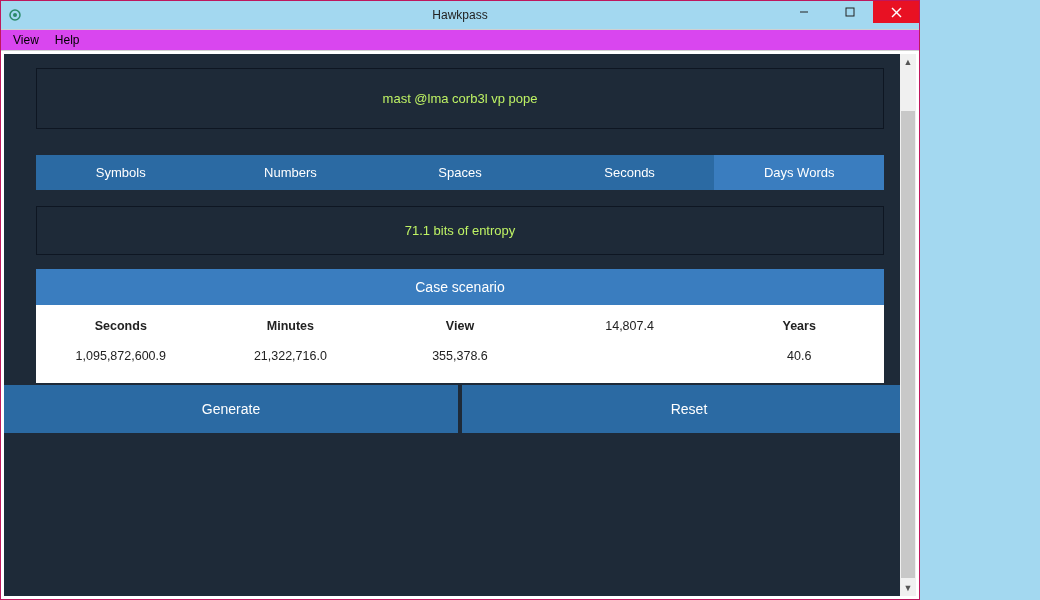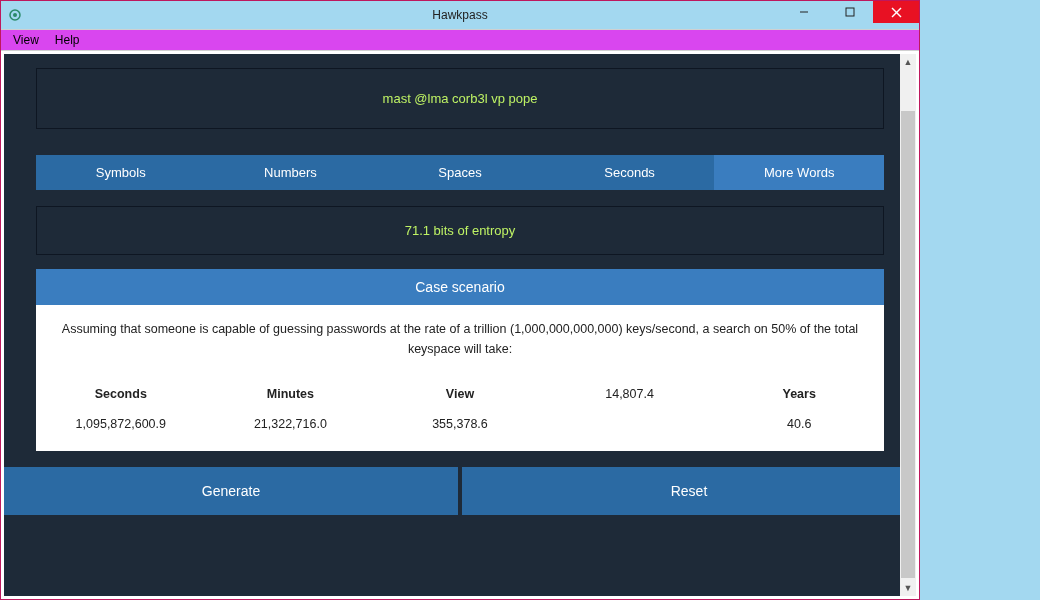--- a/index.html
+++ b/index.html
@@ -202,21 +202,21 @@
 }
 .scenario-col-header {
   padding: 6px 0 10px 0;
   font-weight: bold;
 }
 .scenario-col-value {
   padding: 6px 0;
 }
 .action-row {
   display: flex;
-  margin: 16px -32px 0 -32px;
+  margin: 2px -32px 0 -32px;
 }
 .action-btn {
   flex: 1;
   background: #2b6aa3;
   color: #fff;
   border: none;
   padding: 16px 0;
   font-size: 14px;
   cursor: pointer;
 }
@@ -265,28 +265,27 @@
     <div class="app">
       <div class="watermark">SOFTPEDIA</div>
 
       <div class="panel password-panel">mast @lma corb3l vp pope</div>
 
       <div class="options-row">
         <button class="option-btn">Symbols</button>
         <button class="option-btn">Numbers</button>
         <button class="option-btn">Spaces</button>
         <button class="option-btn">Seconds</button>
-        <button class="option-btn active">More Words</button>
+        <button class="option-btn active">Days Words</button>
       </div>
 
       <div class="panel entropy-panel">71.1 bits of entropy</div>
 
       <div class="scenario">
         <div class="scenario-header">Case scenario</div>
-        <div class="scenario-desc">Assuming that someone is capable of guessing passwords at the rate of a trillion (1,000,000,000,000) keys/second, a search on 50% of the total keyspace will take:</div>
         <div class="scenario-table">
           <div class="scenario-col">
             <div class="scenario-col-header">Seconds</div>
             <div class="scenario-col-value">1,095,872,600.9</div>
           </div>
           <div class="scenario-col">
             <div class="scenario-col-header">Minutes</div>
             <div class="scenario-col-value">21,322,716.0</div>
           </div>
           <div class="scenario-col">

